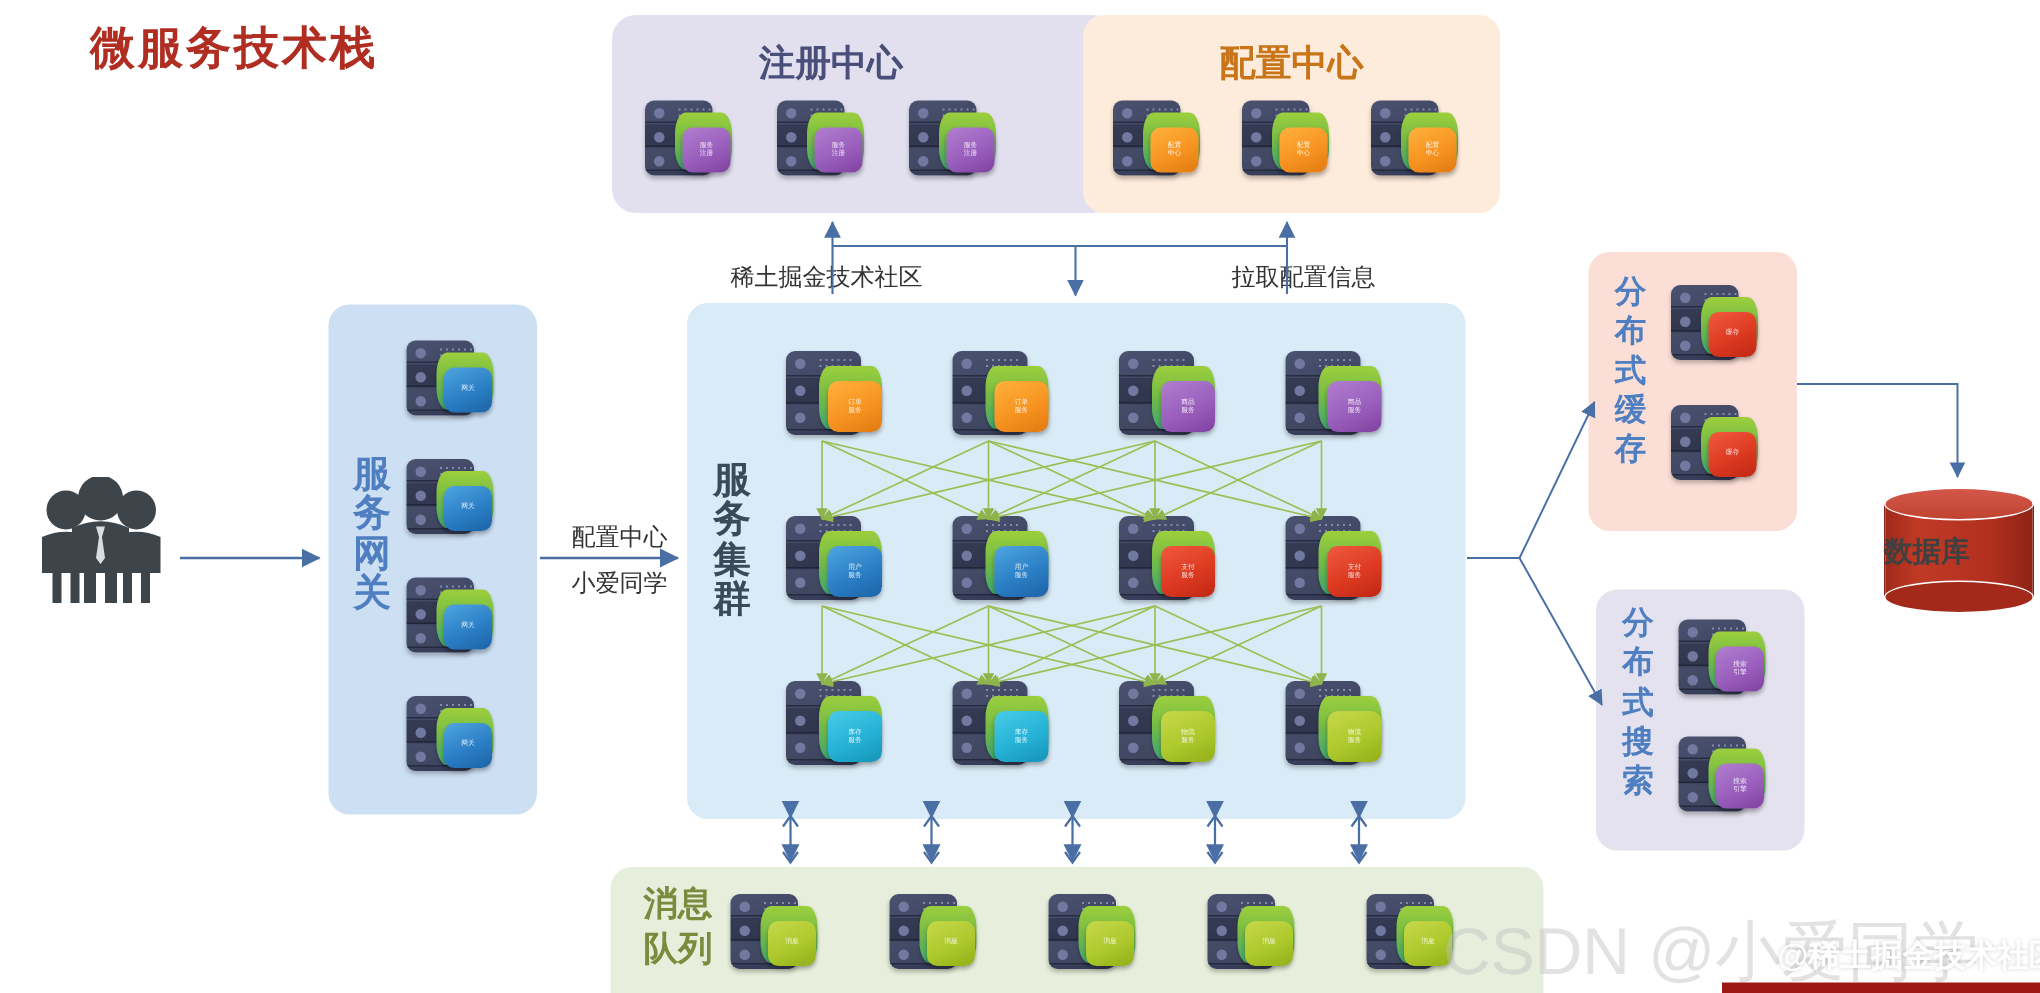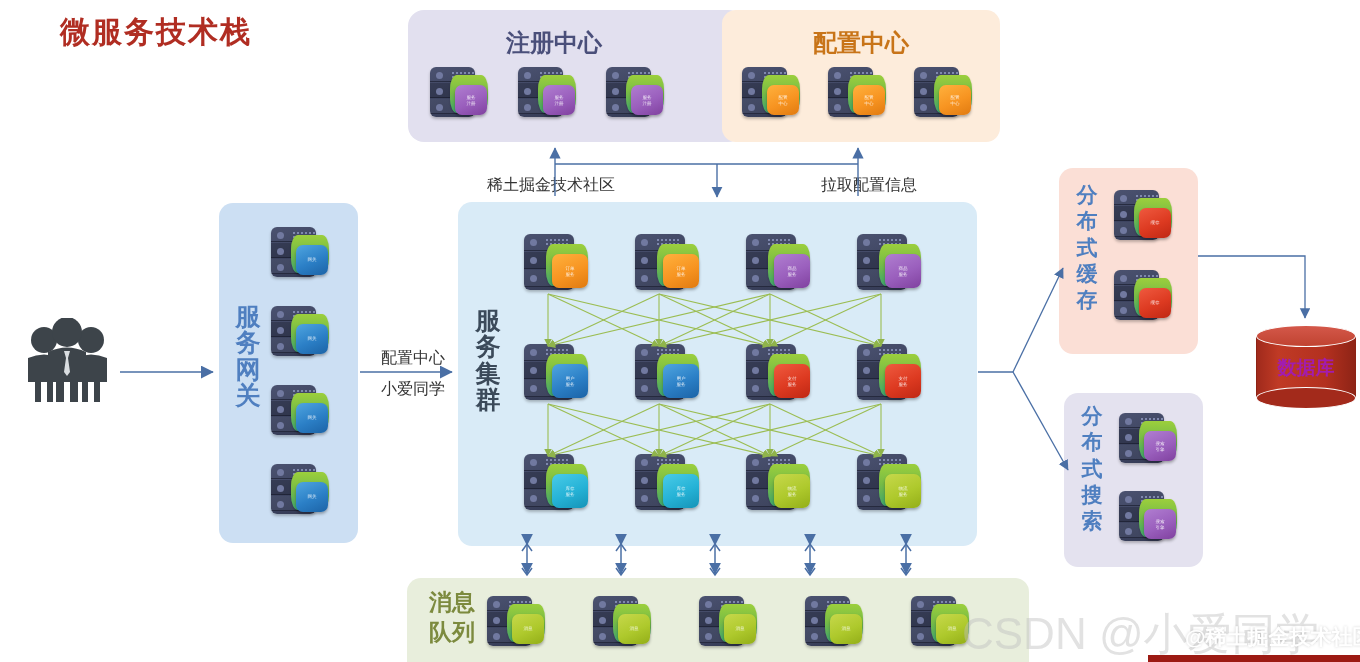--- a/index.html
+++ b/index.html
@@ -162,22 +162,22 @@
     width: 100px; height: 22px;
     border-radius: 50%;
     background: #a32a1b;
     border: 1px solid #ffffff;
     box-sizing: border-box;
   }
   .db .label {
     position: absolute;
     left: 0; top: 30px;
     width: 100px;
-    text-align: center;
-    color: #a21caf;
+    text-align: left;
+    color: #404040;
     font-size: 19px;
     font-weight: bold;
     z-index: 3;
   }
 
   
   .wm-csdn {
     position: absolute;
     color: rgba(190,190,190,0.45);
     font-size: 44px;

